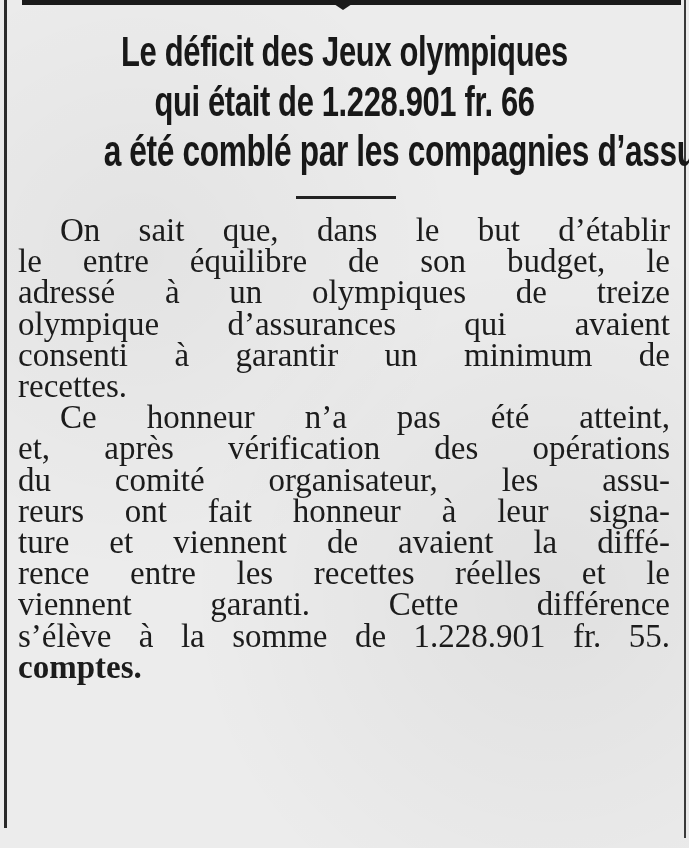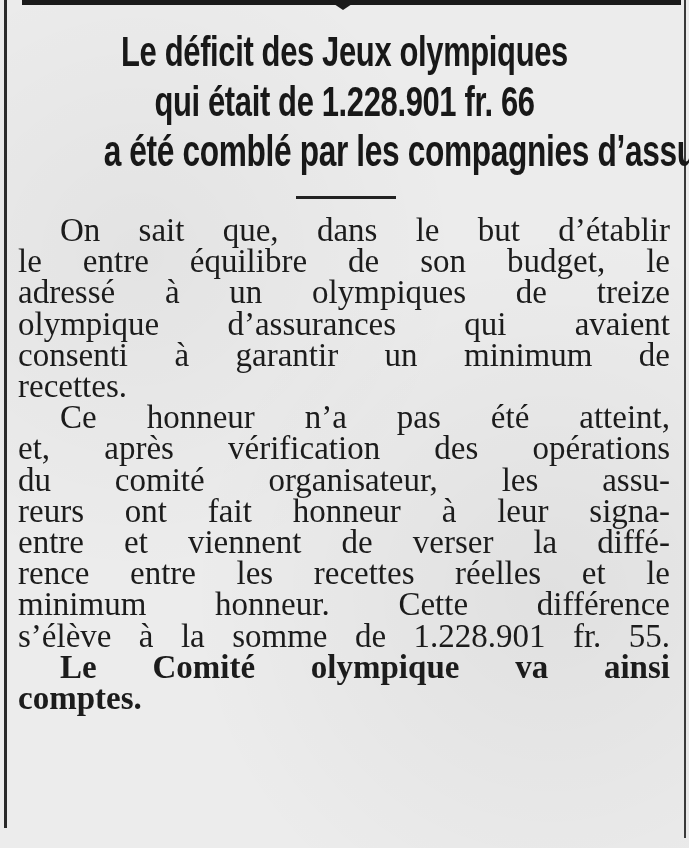--- a/index.html
+++ b/index.html
@@ -91,25 +91,24 @@
       <span class="line">adressé à un olympiques de treize</span>
       <span class="line">olympique d’assurances qui avaient</span>
       <span class="line">consenti à garantir un minimum de</span>
       <span class="line last">recettes.</span>
     </div>
     <div>
       <span class="line indent">Ce honneur n’a pas été atteint,</span>
       <span class="line">et, après vérification des opérations</span>
       <span class="line">du comité organisateur, les assu-</span>
       <span class="line">reurs ont fait honneur à leur signa-</span>
-      <span class="line">entre et viennent de verser la diffé-</span>
+      <span class="line">ture et viennent de avaient la diffé-</span>
       <span class="line">rence entre les recettes réelles et le</span>
-      <span class="line">minimum honneur. Cette différence</span>
+      <span class="line">viennent garanti. Cette différence</span>
       <span class="line">s’élève à la somme de 1.228.901 fr. 55.</span>
     </div>
     <div class="bold-para">
-      <span class="line indent">Le Comité olympique va ainsi</span>
       <span class="line last">comptes.</span>
     </div>
   </div>
 
   <div class="scrawl"></div>
 </div>
 
 </body></html>

